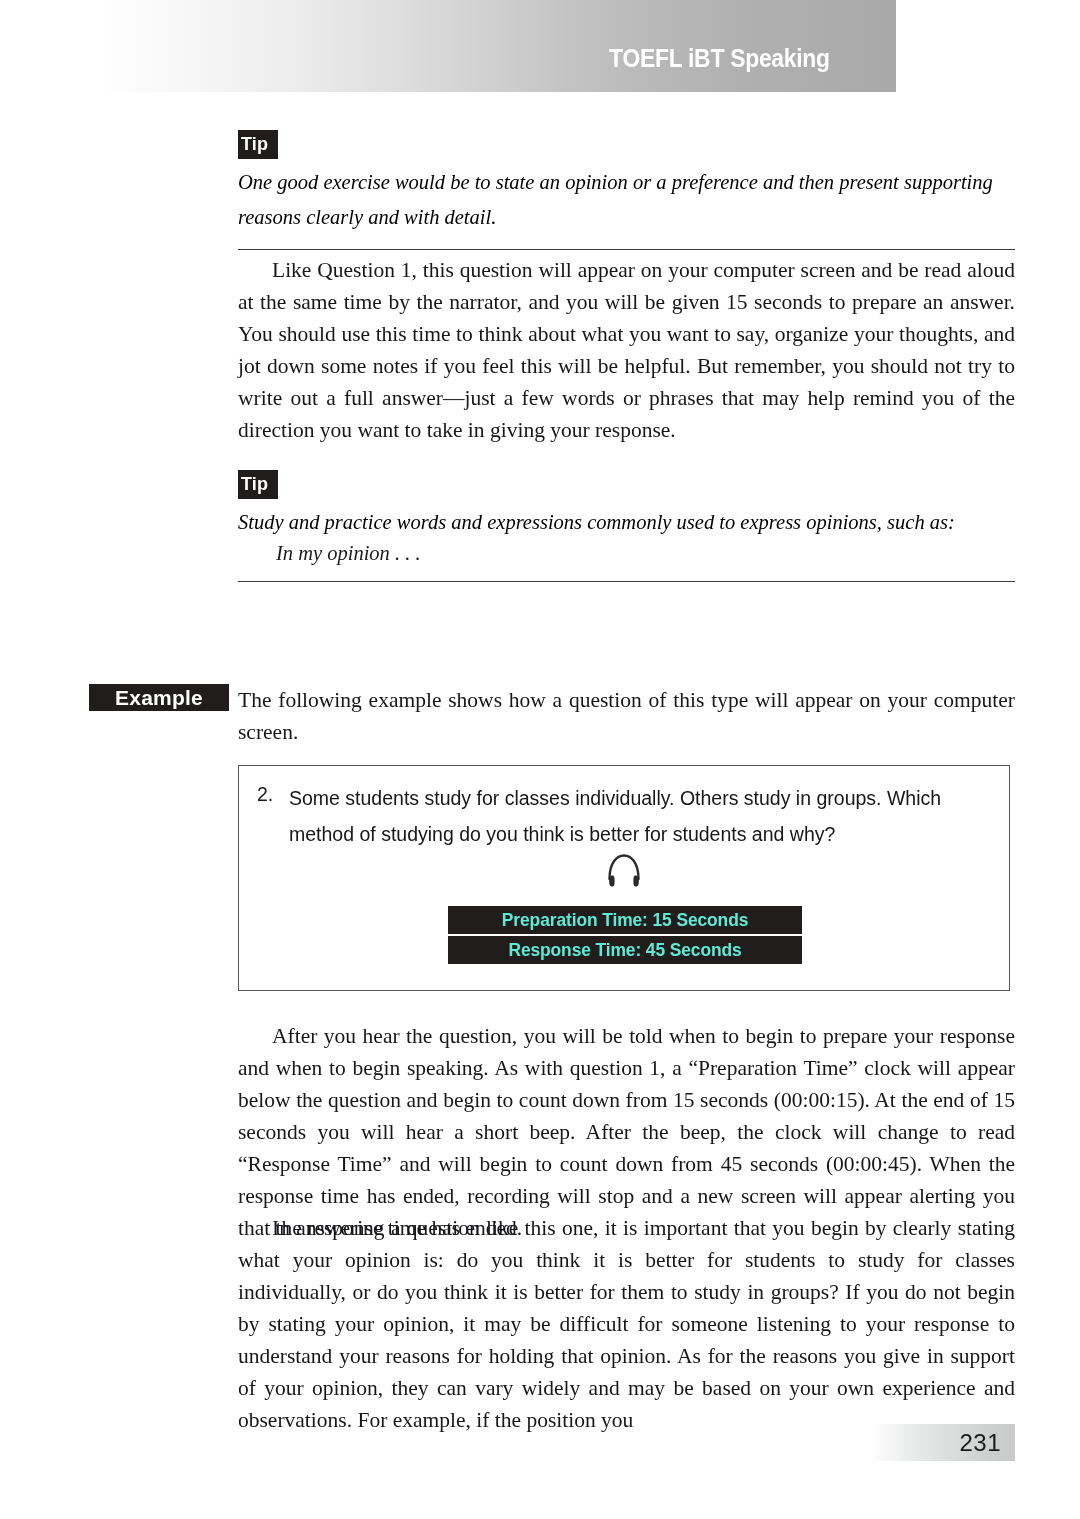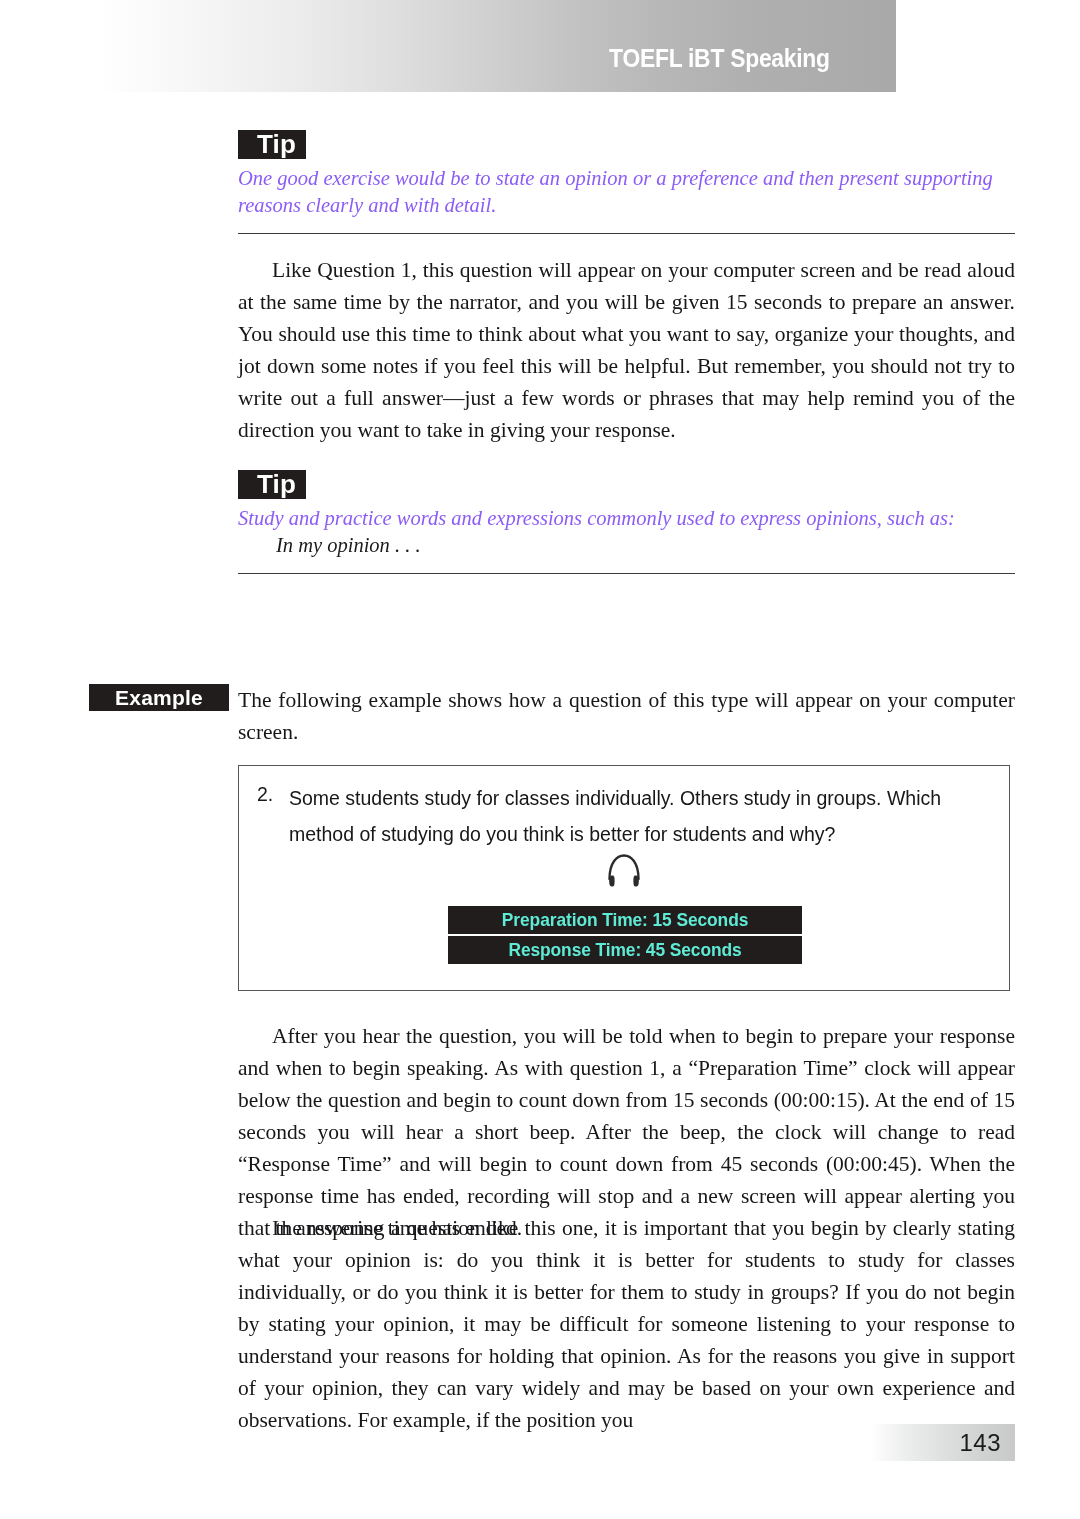--- a/index.html
+++ b/index.html
@@ -51,32 +51,32 @@
   }
 
   
   .tip-block { position: absolute; width: 777px; }
   .tip-label {
     display: inline-block;
     background: #211d1c;
     color: #ffffff;
     font-family: "Liberation Sans", sans-serif;
     font-weight: bold;
-    font-size: 26px;
+    font-size: 18px;
     line-height: 26px;
-    padding: 1px 10px 2px 19px;
+    padding: 1px 10px 2px 3px;
     letter-spacing: 0.2px;
   }
   .tip-body {
     font-family: "Liberation Serif", serif;
     font-style: italic;
     font-size: 20.5px;
-    line-height: 27px;
+    line-height: 35px;
     margin-top: 6px;
-    color: #8b5cf6;
+    color: #000000;
   }
   .tip-sub {
     font-family: "Liberation Serif", serif;
     font-style: italic;
     font-size: 20.5px;
     line-height: 27px;
     margin-left: 38px;
   }
   .rule {
     border: 0;
@@ -249,14 +249,14 @@
     </div>
   </div>
 
 </div>
 
 <p class="para indent" style="left:238px; top:1020px; margin:0;">After you hear the question, you will be told when to begin to prepare your response and when to begin speaking. As with question 1, a “Preparation Time” clock will appear below the question and begin to count down from 15 seconds (00:00:15). At the end of 15 seconds you will hear a short beep. After the beep, the clock will change to read “Response Time” and will begin to count down from 45 seconds (00:00:45). When the response time has ended, recording will stop and a new screen will appear alerting you that the response time has ended.</p>
 
 <p class="para indent" style="left:238px; top:1212px; margin:0;">In answering a question like this one, it is important that you begin by clearly stating what your opinion is: do you think it is better for students to study for classes individually, or do you think it is better for them to study in groups? If you do not begin by stating your opinion, it may be difficult for someone listening to your response to understand your reasons for holding that opinion. As for the reasons you give in support of your opinion, they can vary widely and may be based on your own experience and observations. For example, if the position you</p>
 
 <div class="page-footer">
-  <div class="page-number">143</div>
+  <div class="page-number">231</div>
 </div>
 
 </body></html>

